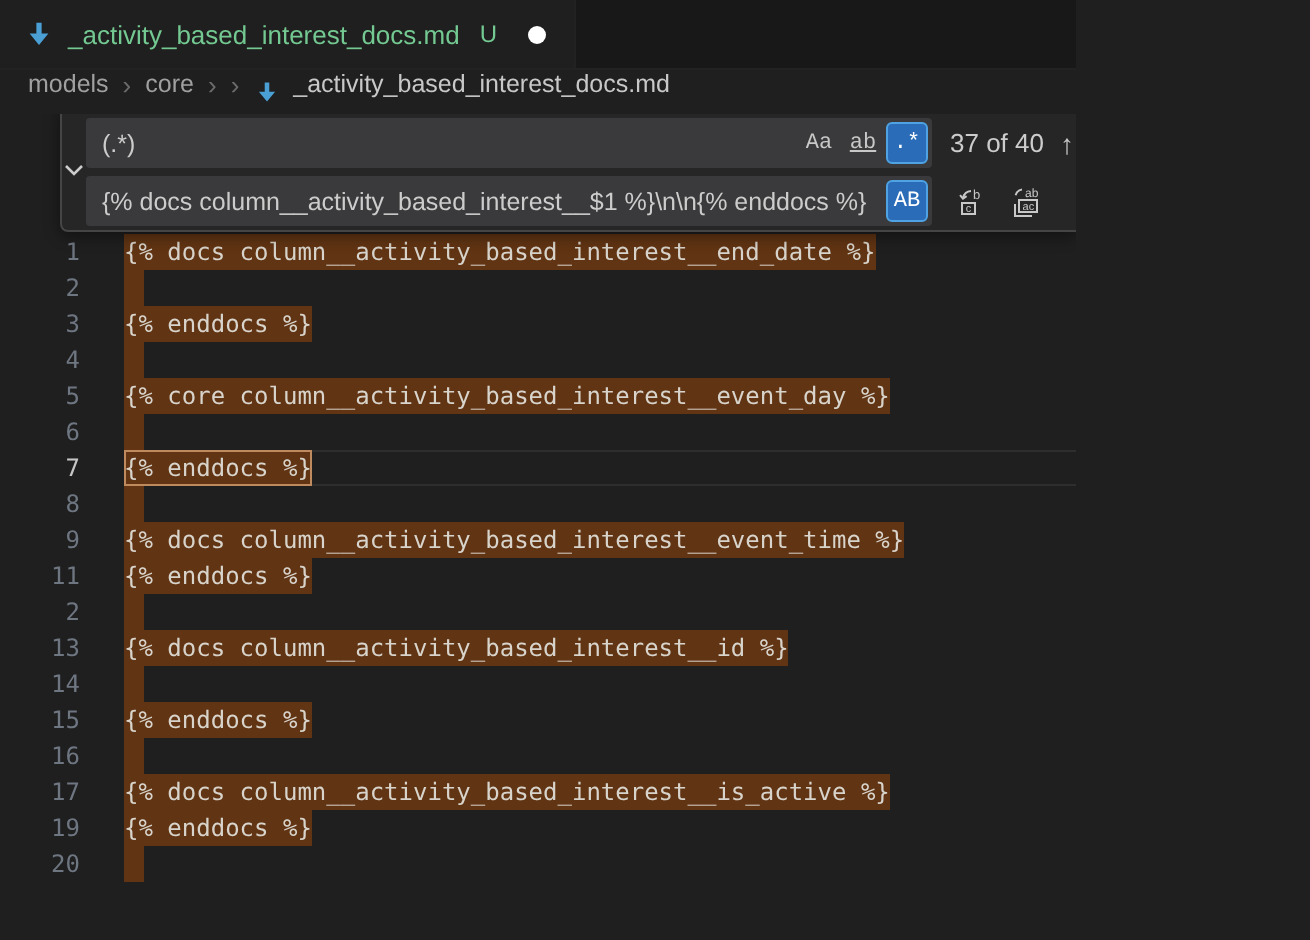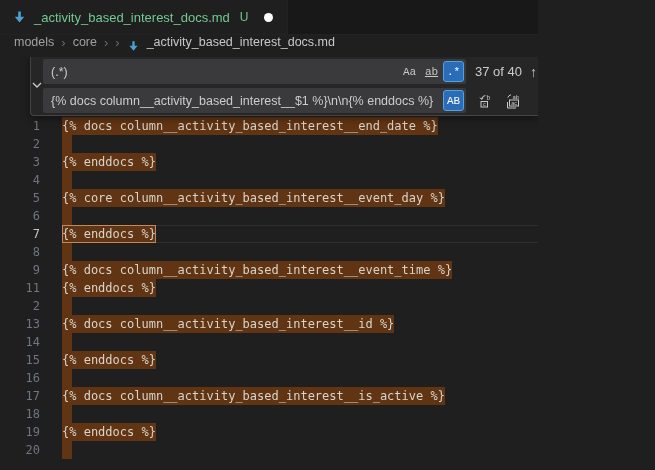--- a/index.html
+++ b/index.html
@@ -189,26 +189,20 @@
             <span class="match sliver"></span>
           </span>
         </div>
         <div class="line">
           <span class="num">17</span>
           <span class="text-area">
             <span class="match">{% docs column__activity_based_interest__is_active %}</span>
           </span>
         </div>
         <div class="line">
-          <span class="num">18</span>
-          <span class="text-area">
-            <span class="match sliver"></span>
-          </span>
-        </div>
-        <div class="line">
           <span class="num">19</span>
           <span class="text-area">
             <span class="match">{% enddocs %}</span>
           </span>
         </div>
         <div class="line">
           <span class="num">20</span>
           <span class="text-area">
             <span class="match sliver"></span>
           </span>

